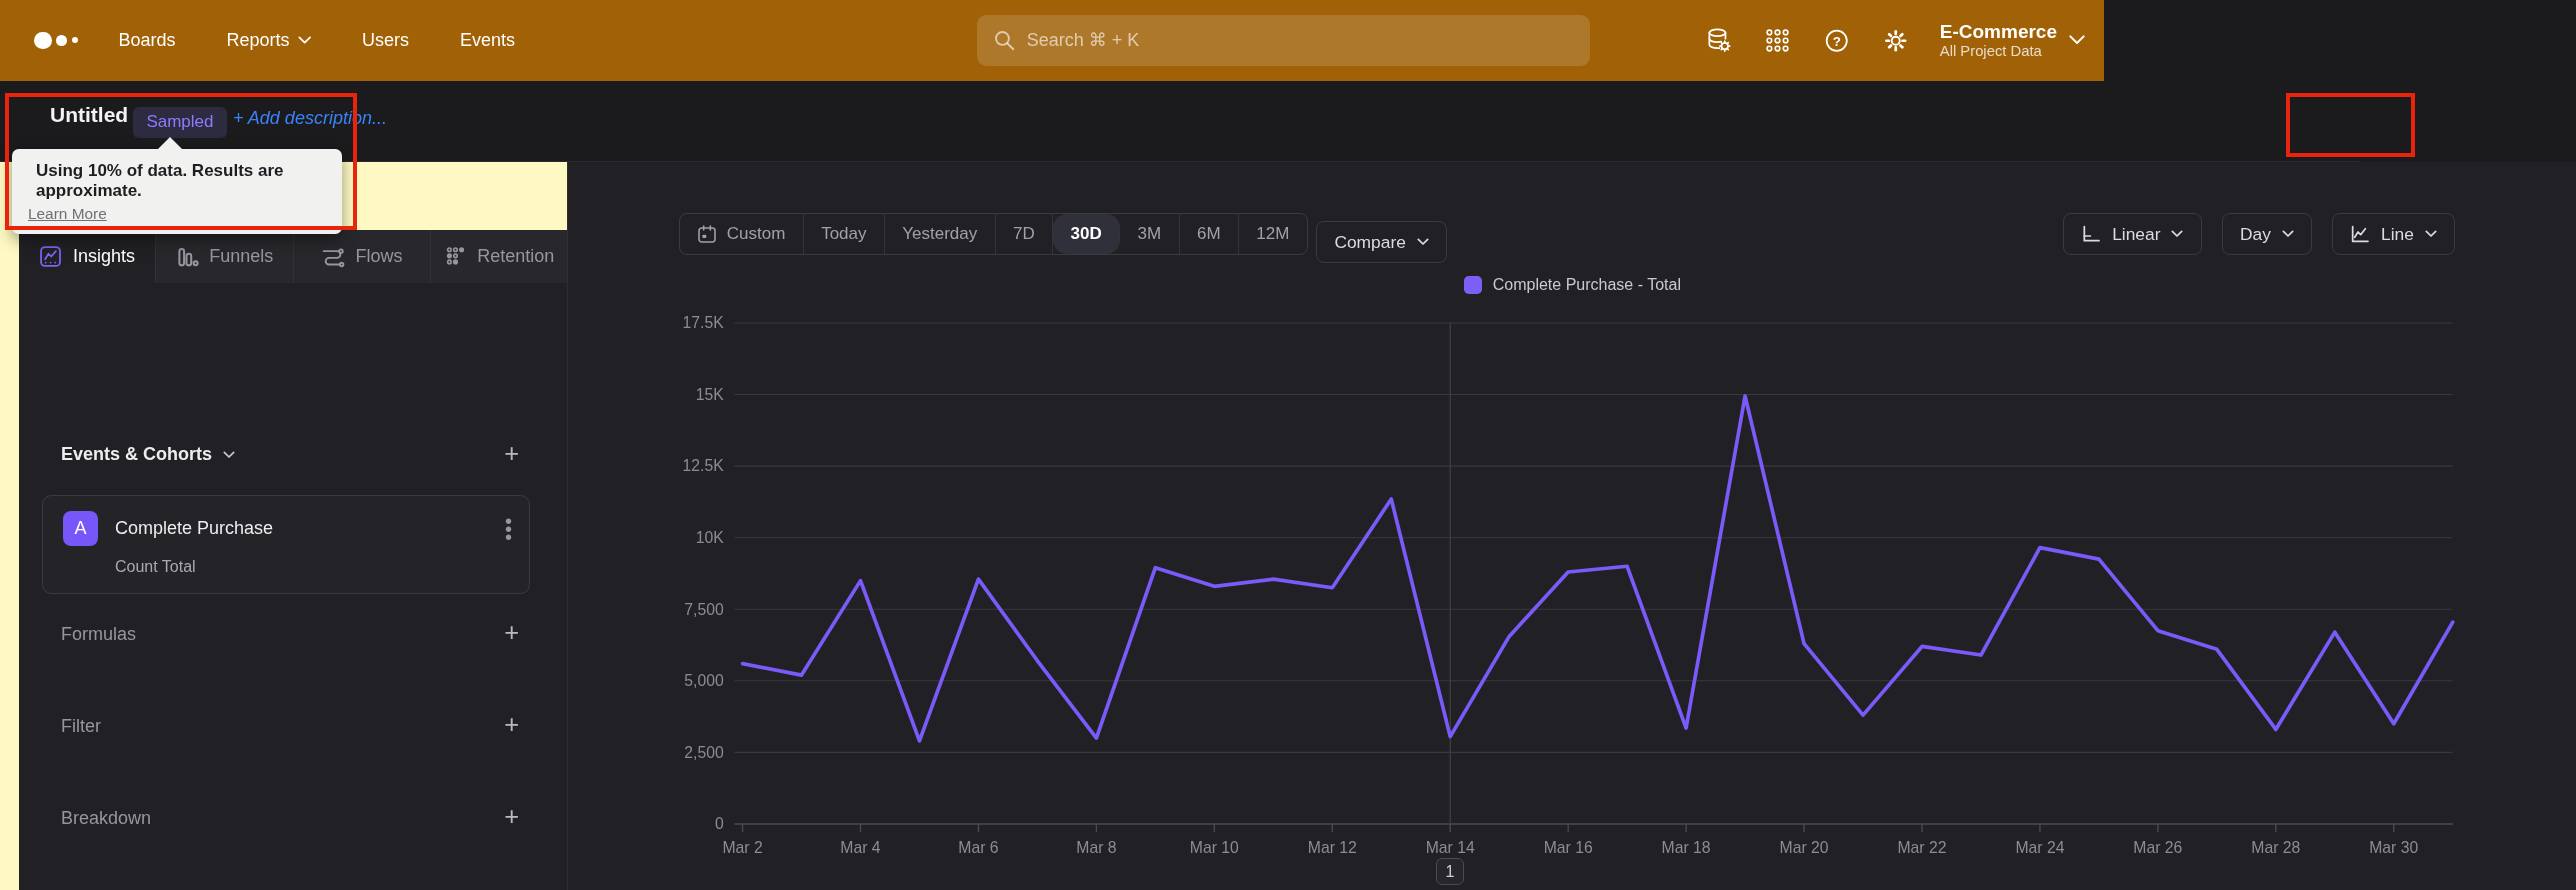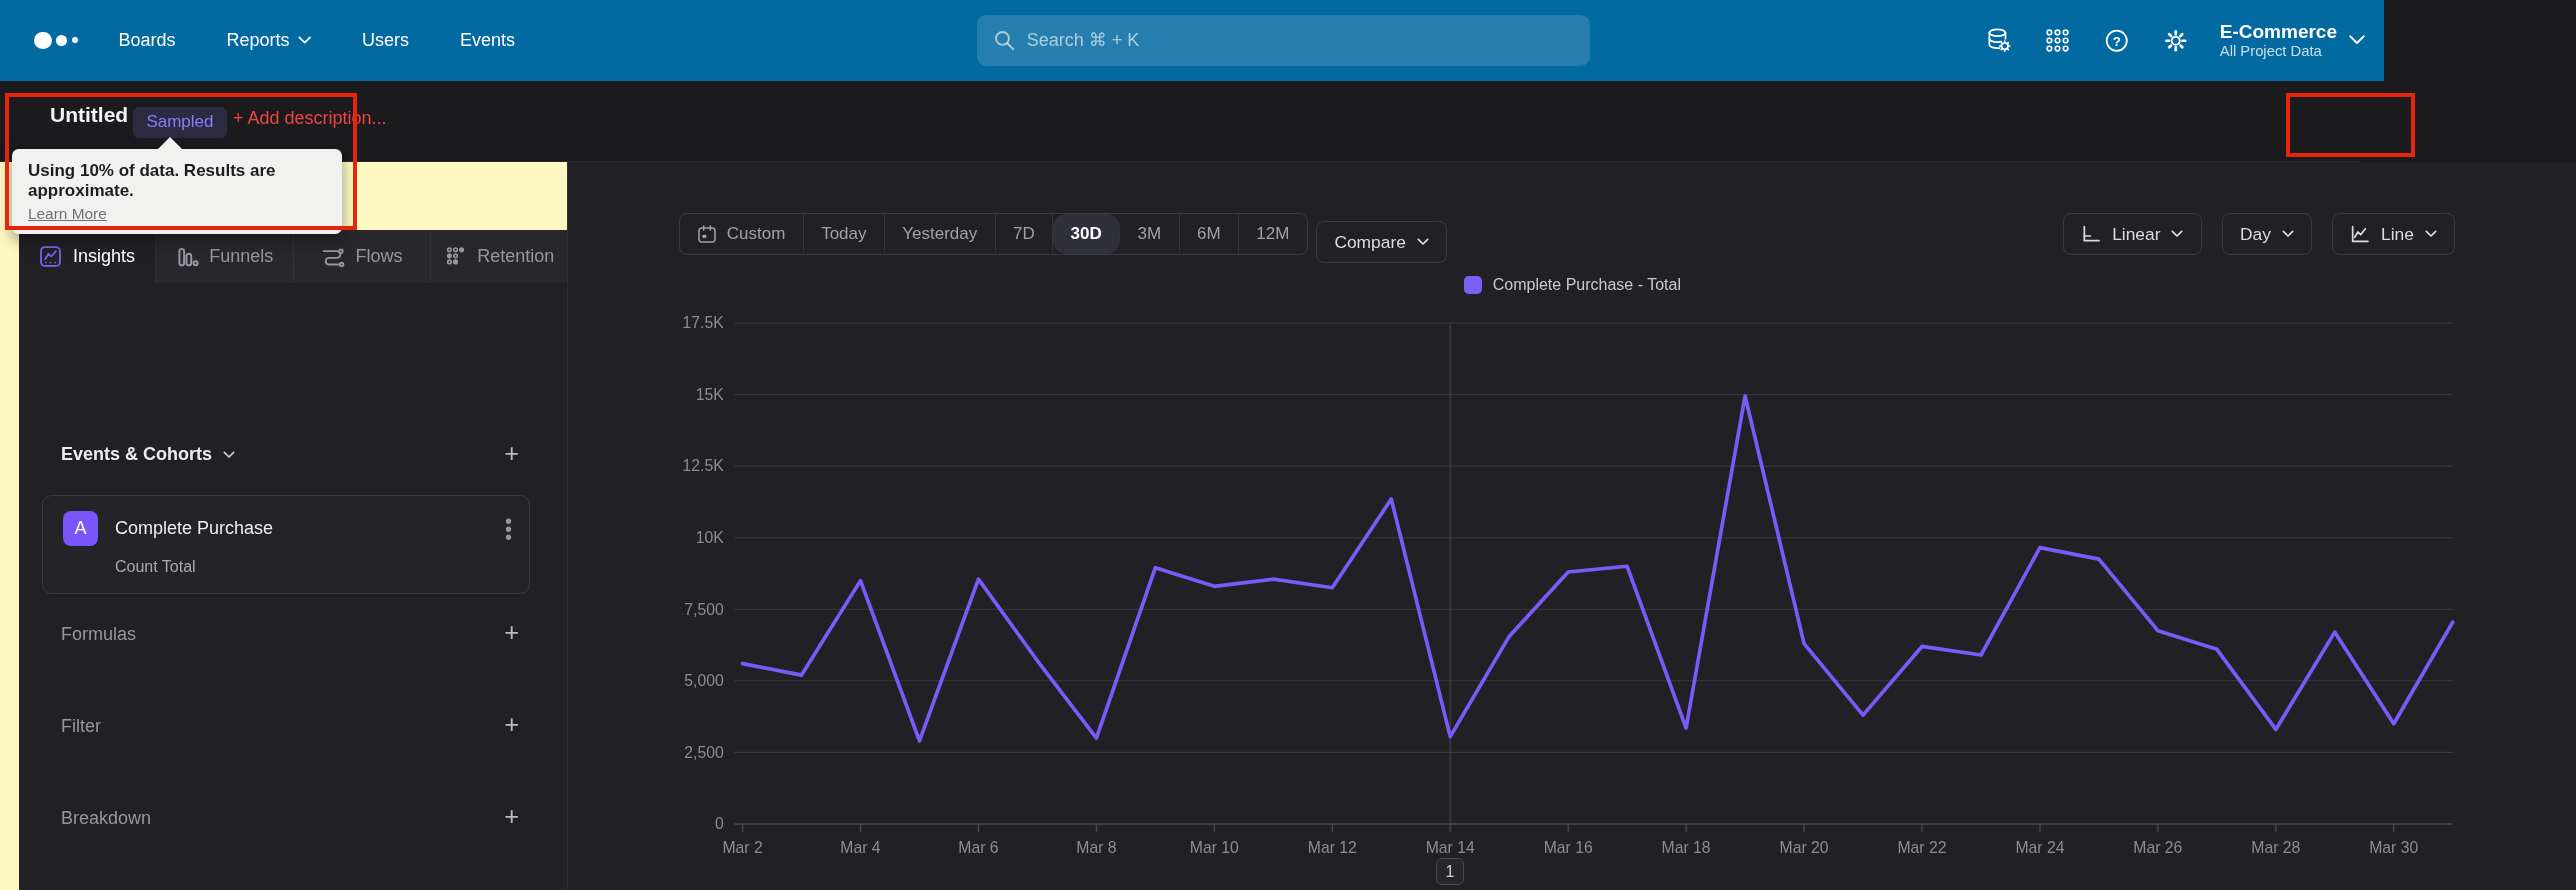--- a/index.html
+++ b/index.html
@@ -1,20 +1,20 @@
 <!DOCTYPE html>
 <html style="font-size:10.7px"><head>
 <meta charset="utf-8">
 <style>
   * { margin:0; padding:0; box-sizing:border-box; }
   html,body { width:2576px; height:890px; overflow:hidden; background:#1b1b1e;
               font-family:"Liberation Sans", sans-serif; }
 
   
-  .nav { position:absolute; left:0; top:0; width:2384px; height:81px; background:#0369a1;
+  .nav { position:absolute; left:0; top:0; width:2104px; height:81px; background:#a16207;
          display:flex; align-items:center; }
   .nav-left { display:flex; align-items:center; gap:0; }
   .logo { width:74px; display:flex; align-items:center; justify-content:center; gap:4.7px; margin-left:19px; }
   .logo i { display:block; border-radius:50%; background:#fff; }
   .logo i.d1{ width:17.4px;height:17.4px; } .logo i.d2{ width:10.7px;height:10.7px; } .logo i.d3{ width:6px;height:6px; }
   .nav-item { color:#fff; font-size:18px; font-weight:500; padding:0 25.5px; display:flex; align-items:center; gap:8px; cursor:pointer; }
   .chev { display:inline-block; }
   .search { position:absolute; left:977px; top:14.8px; width:613px; height:51px; border-radius:9.4px;
             background:rgba(255,255,255,0.14); display:flex; align-items:center; padding:0 16px; gap:10.7px; }
   .search-text { color:rgba(255,255,255,0.62); font-size:18px; }
@@ -24,37 +24,37 @@
   .project-names { display:flex; flex-direction:column; align-items:flex-start; line-height:1.15; }
   .project-name { color:#fff; font-size:19px; font-weight:700; }
   .project-scope { color:rgba(255,255,255,0.78); font-size:14.8px; }
 
   
   .rheader { position:absolute; left:0; top:81px; width:2360px; height:81px; background:#1b1b1e;
              border-bottom:1.3px solid #2a2a2e; }
   .rtitle { position:absolute; left:50px; top:21.5px; color:#f2f2f4; font-size:21px; font-weight:700; }
   .sampled { position:absolute; left:133px; top:25.5px; height:31px; padding:0 13.4px; border-radius:6px;
              background:#2c2b40; color:#8d7bff; font-size:17px; display:flex; align-items:center; }
-  .adddesc { position:absolute; left:233px; top:27px; color:#ef4444; font-size:18px; }
+  .adddesc { position:absolute; left:233px; top:27px; color:#3b82f6; font-size:18px;font-style:italic; }
   .hicon { position:absolute; top:93px; width:40px; height:40px; display:flex; align-items:center; justify-content:center; cursor:pointer; }
   .toggle { position:absolute; left:2323px; top:105px; width:64px; height:32px; border-radius:16px;
             background:#6b62f0; cursor:pointer; }
   .knob { position:absolute; right:1.3px; top:1.3px; width:29.5px; height:29.5px; border-radius:50%; background:#fff;
           display:flex; align-items:center; justify-content:center; }
   .more { position:absolute; left:2407px; top:107px; color:#e6e6ea; font-size:23px; letter-spacing:2.7px; cursor:pointer; }
   .hdiv { position:absolute; left:2455px; top:101px; width:1.3px; height:40px; background:#3a3a40; }
   .save { position:absolute; left:2475px; top:99px; width:68px; height:43px; border-radius:6.7px; background:#7674ea;
           color:#fff; font-size:18px; display:flex; align-items:center; justify-content:center; cursor:pointer; }
 
   
   .tooltip { position:absolute; left:12px; top:149px; width:330px; border-radius:6.7px; background:#f1f1ef;
              padding:12px 16px 10.7px 16px; z-index:30; box-shadow:0 5.4px 16px rgba(0,0,0,0.4); }
   .tooltip:before { content:""; position:absolute; left:146px; top:-12px; border:12.7px solid transparent;
                     border-bottom-color:#f1f1ef; border-top:none; }
-  .tt-line { color:#1e1e22; font-size:17px; font-weight:700; }
+  .tt-line { color:#1e1e22; font-size:17px; font-weight:700;margin-left:8px; }
   .tt-link { color:#6f6f75; font-size:15.4px; text-decoration:underline; margin-top:4px; display:inline-block; cursor:pointer; }
 
   
   .redbox { position:absolute; border:4px solid #e8250c; z-index:40; pointer-events:none; }
   .redbox.r1 { left:5.4px; top:93px; width:352px; height:137px; }
   .redbox.r2 { left:2286px; top:93px; width:129px; height:64px; }
 
   
   .sidebar-col { position:absolute; left:0; top:162px; width:567px; height:728px; background:#fef9c3; }
   .tabs { position:absolute; left:19px; top:68px; width:548px; height:53px; display:flex; }

